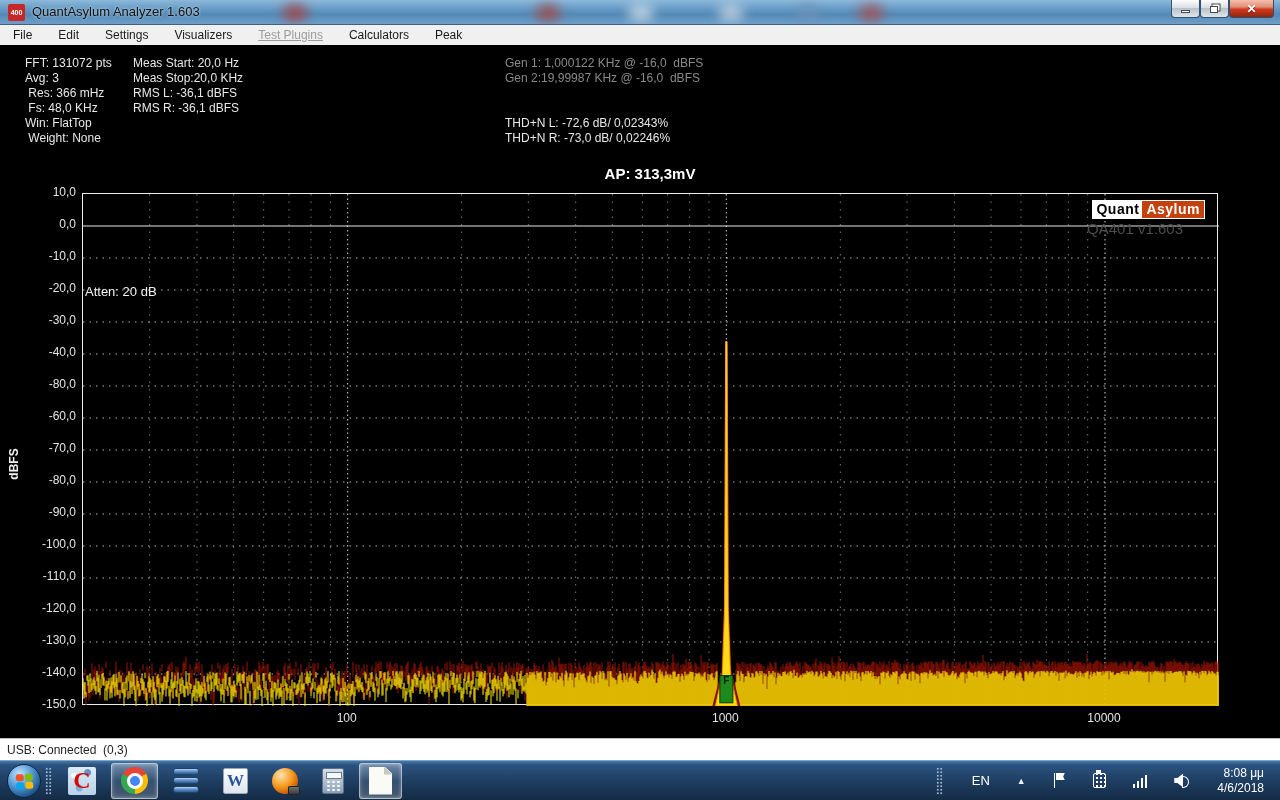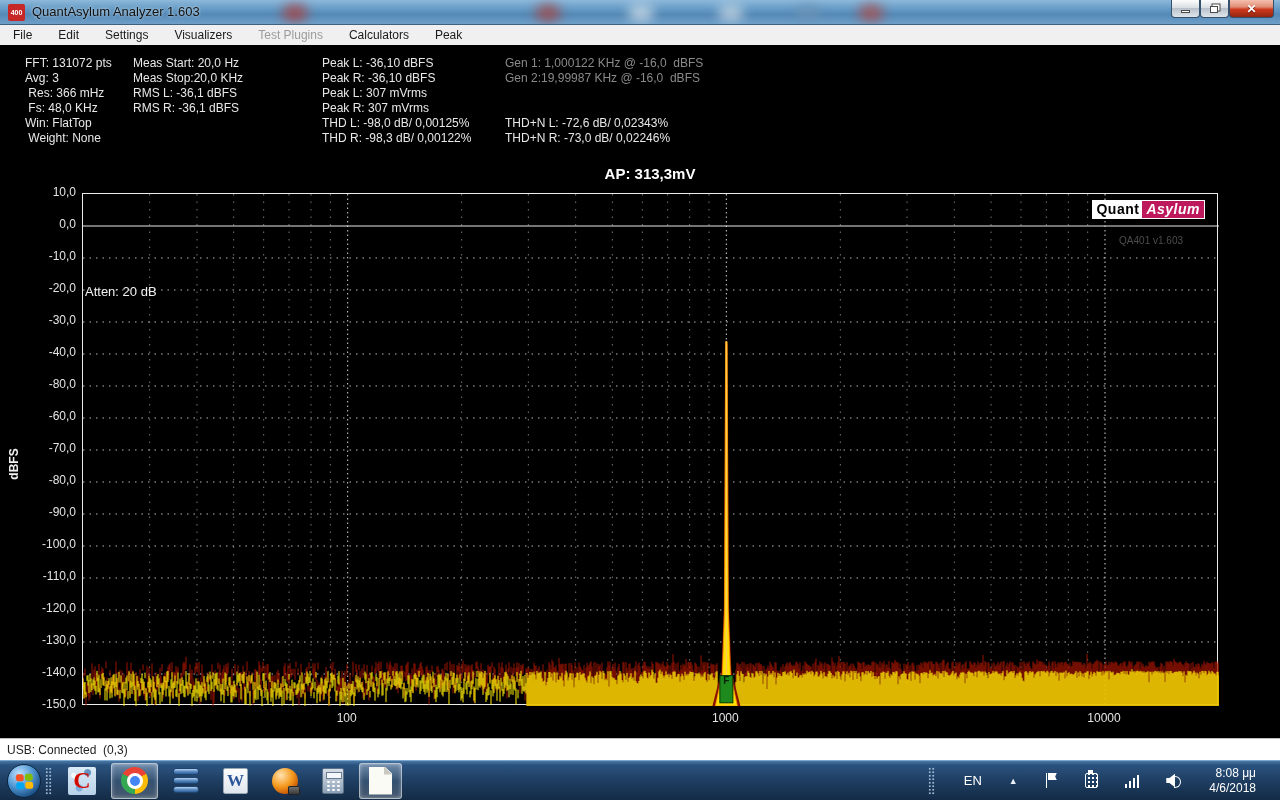--- a/index.html
+++ b/index.html
@@ -28,21 +28,21 @@
   .glyph-min { width:9px; height:3px; background:#fff; border:1px solid #4a4a4a; margin-top:6px; }
   .glyph-restore { width:8px; height:7px; border:1px solid #4a4a4a; background:#fff;
     box-shadow:2px -2px 0 -0.5px #fff, 2px -2px 0 0.5px #4a4a4a; margin:2px 0 0 -2px; }
   .glyph-close { color:#fff; font-size:12px; font-weight:bold; text-shadow:0 1px 1px #5c120a; }
 
   
   .menubar { position:absolute; left:0; top:25px; width:1280px; height:20px;
     background:#f0f0f0; display:flex; align-items:center; }
   .menu-item { padding:0 13px; font-size:12px; color:#1a1a1a; height:20px;
     display:flex; align-items:center; cursor:default; }
-  .menu-item.disabled { color:#9c9c9c; }
+  .menu-item.disabled { color:#9c9c9c;text-decoration:underline; }
 
   
   .content { position:absolute; left:0; top:45px; width:1280px; height:551px; background:#000; }
 
   .stats-col { position:absolute; font-size:12px; line-height:15px; color:#e8e8e8;
     white-space:pre-wrap; }
   .stats-col.gray { color:#8a8a8a; }
 
   .chart-title { position:absolute; left:82px; top:120px; width:1136px; text-align:center;
     color:#fff; font-size:15px; font-weight:bold; }
@@ -53,22 +53,22 @@
 
   .y-tick { position:absolute; width:76px; text-align:right; font-size:12px; color:#e4e4e4; }
   .x-tick { position:absolute; top:666px; font-size:12px; color:#e4e4e4; transform:translateX(-50%); }
   .ylab { position:absolute; left:-24px; top:412px; width:76px; text-align:center;
     font-size:12px; font-weight:bold; color:#f0f0f0; transform:rotate(-90deg); }
   .atten { position:absolute; left:85px; top:239px; font-size:13px; color:#f0f0f0; }
 
   .logo { position:absolute; right:12px; top:6px; border:1px solid #fff; background:#000;
     display:flex; font-weight:bold; font-size:14px; line-height:17px; letter-spacing:.5px;justify-content:center; }
   .logo .quant { background:#fff; color:#000; padding:0 3px; }
-  .logo .asylum { background:#be185d; color:#fff; padding:0 4px;font-style:italic; }
-  .logo-ver { position:absolute; right:34px; top:26px; font-size:10px; color:#4d4d4d;margin-top:15px; }
+  .logo .asylum { background:#c2410c; color:#fff; padding:0 4px; }
+  .logo-ver { position:absolute; right:34px; top:26px; font-size:15px; color:#4d4d4d; }
 
   
   .statusbar { position:absolute; left:0; top:738px; width:1280px; height:22px;
     background:#ffffff; border-top:1px solid #bdbdbd; display:flex; align-items:center; }
   .statusbar span { font-size:12px; color:#222; margin-left:7px; white-space:pre; }
 
   
   .taskbar { position:absolute; left:0; top:760px; width:1280px; height:40px;
     background:linear-gradient(#4a79a6, #2b5380 10%, #1d3c5f 55%, #142b46);
     border-top:1px solid #7aa6cf; display:flex; align-items:center; }
@@ -116,21 +116,21 @@
   .ic-calc::before { content:""; position:absolute; left:3px; top:3px; width:14px; height:5px;
     background:#f4f8fb; border:1px solid #6a7d90; }
   .ic-calc::after { content:""; position:absolute; left:3px; top:11px; width:15px; height:12px;
     background-image:radial-gradient(circle, #fff 1px, transparent 1.4px);
     background-size:5px 4px; }
   .ic-doc { width:23px; height:28px; background:#fbfbf6; position:relative;
     clip-path:polygon(0 0, 68% 0, 100% 25%, 100% 100%, 0 100%); }
   .ic-doc::after { content:""; position:absolute; right:0; top:0; width:8px; height:8px;
     background:#c9c9bf; clip-path:polygon(0 0, 100% 100%, 0 100%); }
 
-  .tray { margin-left:auto; display:flex; align-items:center; gap:27px; padding-right:24px;
+  .tray { margin-left:auto; display:flex; align-items:center; gap:27px; padding-right:16px;
     color:#fff; }
   .tray-lang { font-size:13px; cursor:pointer; }
   .tray-up { font-size:9px; color:#eaf2f9; cursor:pointer; }
   .ic-flag { position:relative; width:13px; height:15px; cursor:pointer; }
   .ic-flag::before { content:""; position:absolute; left:1px; top:0; width:1.5px; height:15px; background:#fff; }
   .ic-flag::after { content:""; position:absolute; left:3px; top:0; width:9px; height:7px; background:#fff;
     clip-path:polygon(0 0,100% 0,82% 50%,100% 100%,0 100%); }
   .ic-clip { position:relative; width:13px; height:15px; border:1.5px solid #fff; border-radius:2px;
     cursor:pointer; background-image:radial-gradient(circle,#fff 1px,transparent 1.3px);
     background-size:4px 4px; background-position:1px 2px; }
@@ -187,26 +187,20 @@
     <div class="stats-col" style="left:25px; top:11px;">FFT: 131072 pts
 Avg: 3
  Res: 366 mHz
  Fs: 48,0 KHz
 Win: FlatTop
  Weight: None</div>
     <div class="stats-col" style="left:133px; top:11px;">Meas Start: 20,0 Hz
 Meas Stop:20,0 KHz
 RMS L: -36,1 dBFS
 RMS R: -36,1 dBFS</div>
-    <div class="stats-col" style="left:322px; top:11px;">Peak L: -36,10 dBFS
-Peak R: -36,10 dBFS
-Peak L: 307 mVrms
-Peak R: 307 mVrms
-THD L: -98,0 dB/ 0,00125%
-THD R: -98,3 dB/ 0,00122%</div>
     <div class="stats-col gray" style="left:505px; top:11px;">Gen 1: 1,000122 KHz @ -16,0  dBFS
 Gen 2:19,99987 KHz @ -16,0  dBFS</div>
     <div class="stats-col" style="left:505px; top:71px;">THD+N L: -72,6 dB/ 0,02343%
 THD+N R: -73,0 dB/ 0,02246%</div>
 
     <div class="chart-title">AP: 313,3mV</div>
 
     <div class="ylab">dBFS</div>
     <div id="yticks">
         <div class="y-tick" style="top: 140px; left: 0px;">10,0</div>

